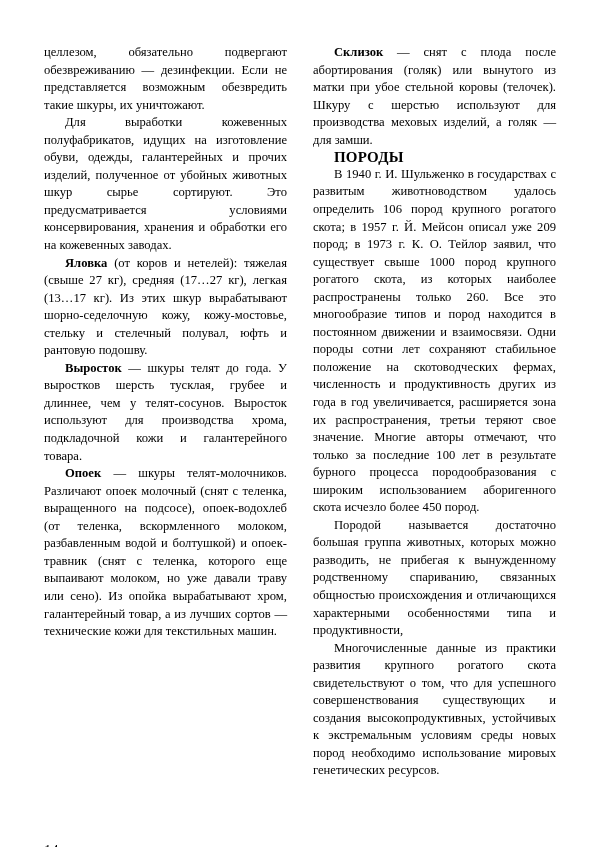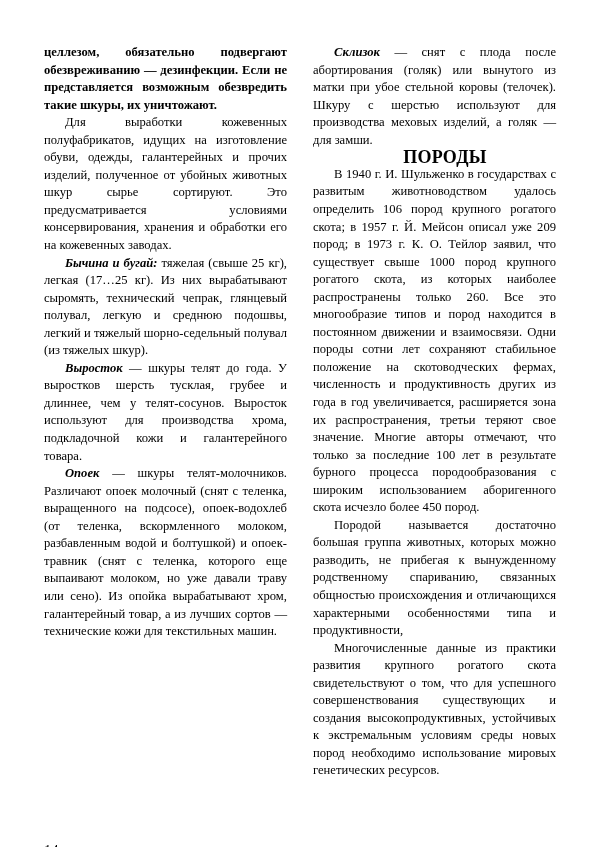--- a/index.html
+++ b/index.html
@@ -41,31 +41,29 @@
     text-justify: inter-word;
     -webkit-hyphens: none;
     hyphens: none;
   }
   .column p {
     margin: 0;
     text-indent: 21px;
   }
   .column p.noindent {
     text-indent: 0;
-    font-weight: bold;
   }
   .term {
     font-weight: bold;
-    font-style: italic;
   }
   .section-heading {
     margin: 18px 0 5px 0;
-    text-align: center;
+    text-align: left;
     font-weight: bold;
-    font-size: 18px;
+    font-size: 15px;
     line-height: 16.6px;
     letter-spacing: 0.2px;
     text-indent: 0;
   }
   .section-heading .hl {
     display: block;
   }
   .footer {
     position: absolute;
     left: 44px;
@@ -90,21 +88,21 @@
 </head>
 <body>
 
 <div class="page">
 
   <div class="text-block">
 
     <div class="column">
       <p class="noindent"><span>целлезом, обязательно подвергают обезвреживанию — дезинфекции. Если не представляется возможным обезвредить такие шкуры, их уничтожают.</span></p>
       <p><span>Для выработки кожевенных полуфабрикатов, идущих на изготовление обуви, одежды, галантерейных и прочих изделий, полученное от убойных животных шкур сырье сортируют. Это предусматривается условиями консервирования, хранения и обработки его на кожевенных заводах.</span></p>
-      <p><span class="term">Бычина и бугай:</span><span> тяжелая (свыше 25 кг), легкая (17…25 кг). Из них вырабатывают сыромять, технический чепрак, глянцевый полувал, легкую и среднюю подошвы, легкий и тяжелый шорно-седельный полувал (из тяжелых шкур).</span></p>
+      <p><span class="term">Яловка</span><span> (от коров и нетелей): тяжелая (свыше 27 кг), средняя (17…27 кг), легкая (13…17 кг). Из этих шкур вырабатывают шорно-седелочную кожу, кожу-мостовье, стельку и стелечный полувал, юфть и рантовую подошву.</span></p>
       <p><span class="term">Выросток</span><span> — шкуры телят до года. У выростков шерсть тусклая, грубее и длиннее, чем у телят-сосунов. Выросток используют для производства хрома, подкладочной кожи и галантерейного товара.</span></p>
       <p><span class="term">Опоек</span><span> — шкуры телят-молочников. Различают опоек молочный (снят с теленка, выращенного на подсосе), опоек-водохлеб (от теленка, вскормленного молоком, разбавленным водой и болтушкой) и опоек-травник (снят с теленка, которого еще выпаивают молоком, но уже давали траву или сено). Из опойка вырабатывают хром, галантерейный товар, а из лучших сортов — технические кожи для текстильных машин.</span></p>
     </div>
 
     <div class="column">
       <p><span class="term">Склизок</span><span> — снят с плода после абортирования (голяк) или вынутого из матки при убое стельной коровы (телочек). Шкуру с шерстью используют для производства меховых изделий, а голяк — для замши.</span></p>
 
       <p class="section-heading">
           <span class="hl">ПОРОДЫ</span>
         </p>

